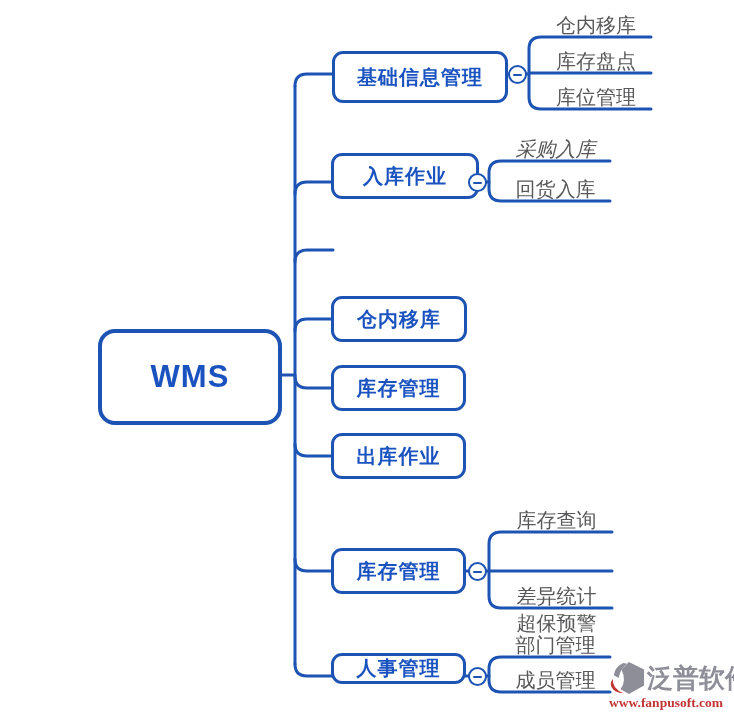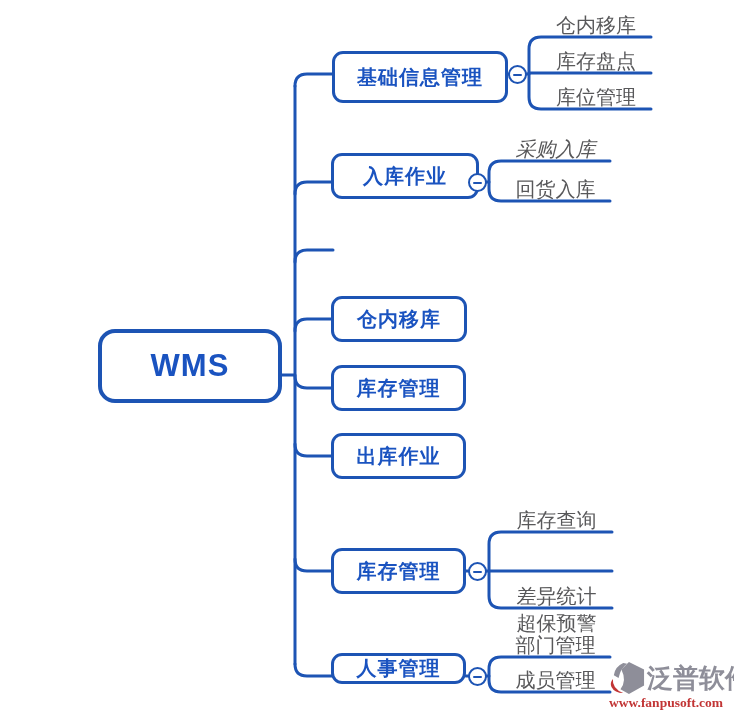--- a/index.html
+++ b/index.html
@@ -14,21 +14,21 @@
   body{font-family:"Liberation Sans","DejaVu Sans",sans-serif;}
   .canvas{position:relative;width:734px;height:719px;background:#ffffff;overflow:hidden;}
   .connectors{position:absolute;left:0;top:0;width:734px;height:719px;}
   .node-box{
     position:absolute;background:#ffffff;border:3px solid var(--blue);
     border-radius:11px;display:flex;align-items:center;justify-content:center;
     color:var(--blue-text);font-weight:700;font-size:20px;letter-spacing:1px;
     cursor:pointer;z-index:2;
   }
   .root-box{
-    position:absolute;left:98px;top:329px;width:184px;height:74px;
+    position:absolute;left:98px;top:329px;width:184px;height:96px;
     background:#fff;border:4px solid var(--blue);border-radius:17px;
     display:flex;align-items:center;justify-content:center;
     color:var(--blue-text);font-weight:700;font-size:31px;letter-spacing:1px;
     cursor:pointer;z-index:2;
   }
   .child-label{
     position:absolute;height:26px;line-height:26px;
     color:var(--child-gray);font-size:20px;text-align:center;
     padding-left:12px;cursor:pointer;z-index:2;white-space:nowrap;
   }

